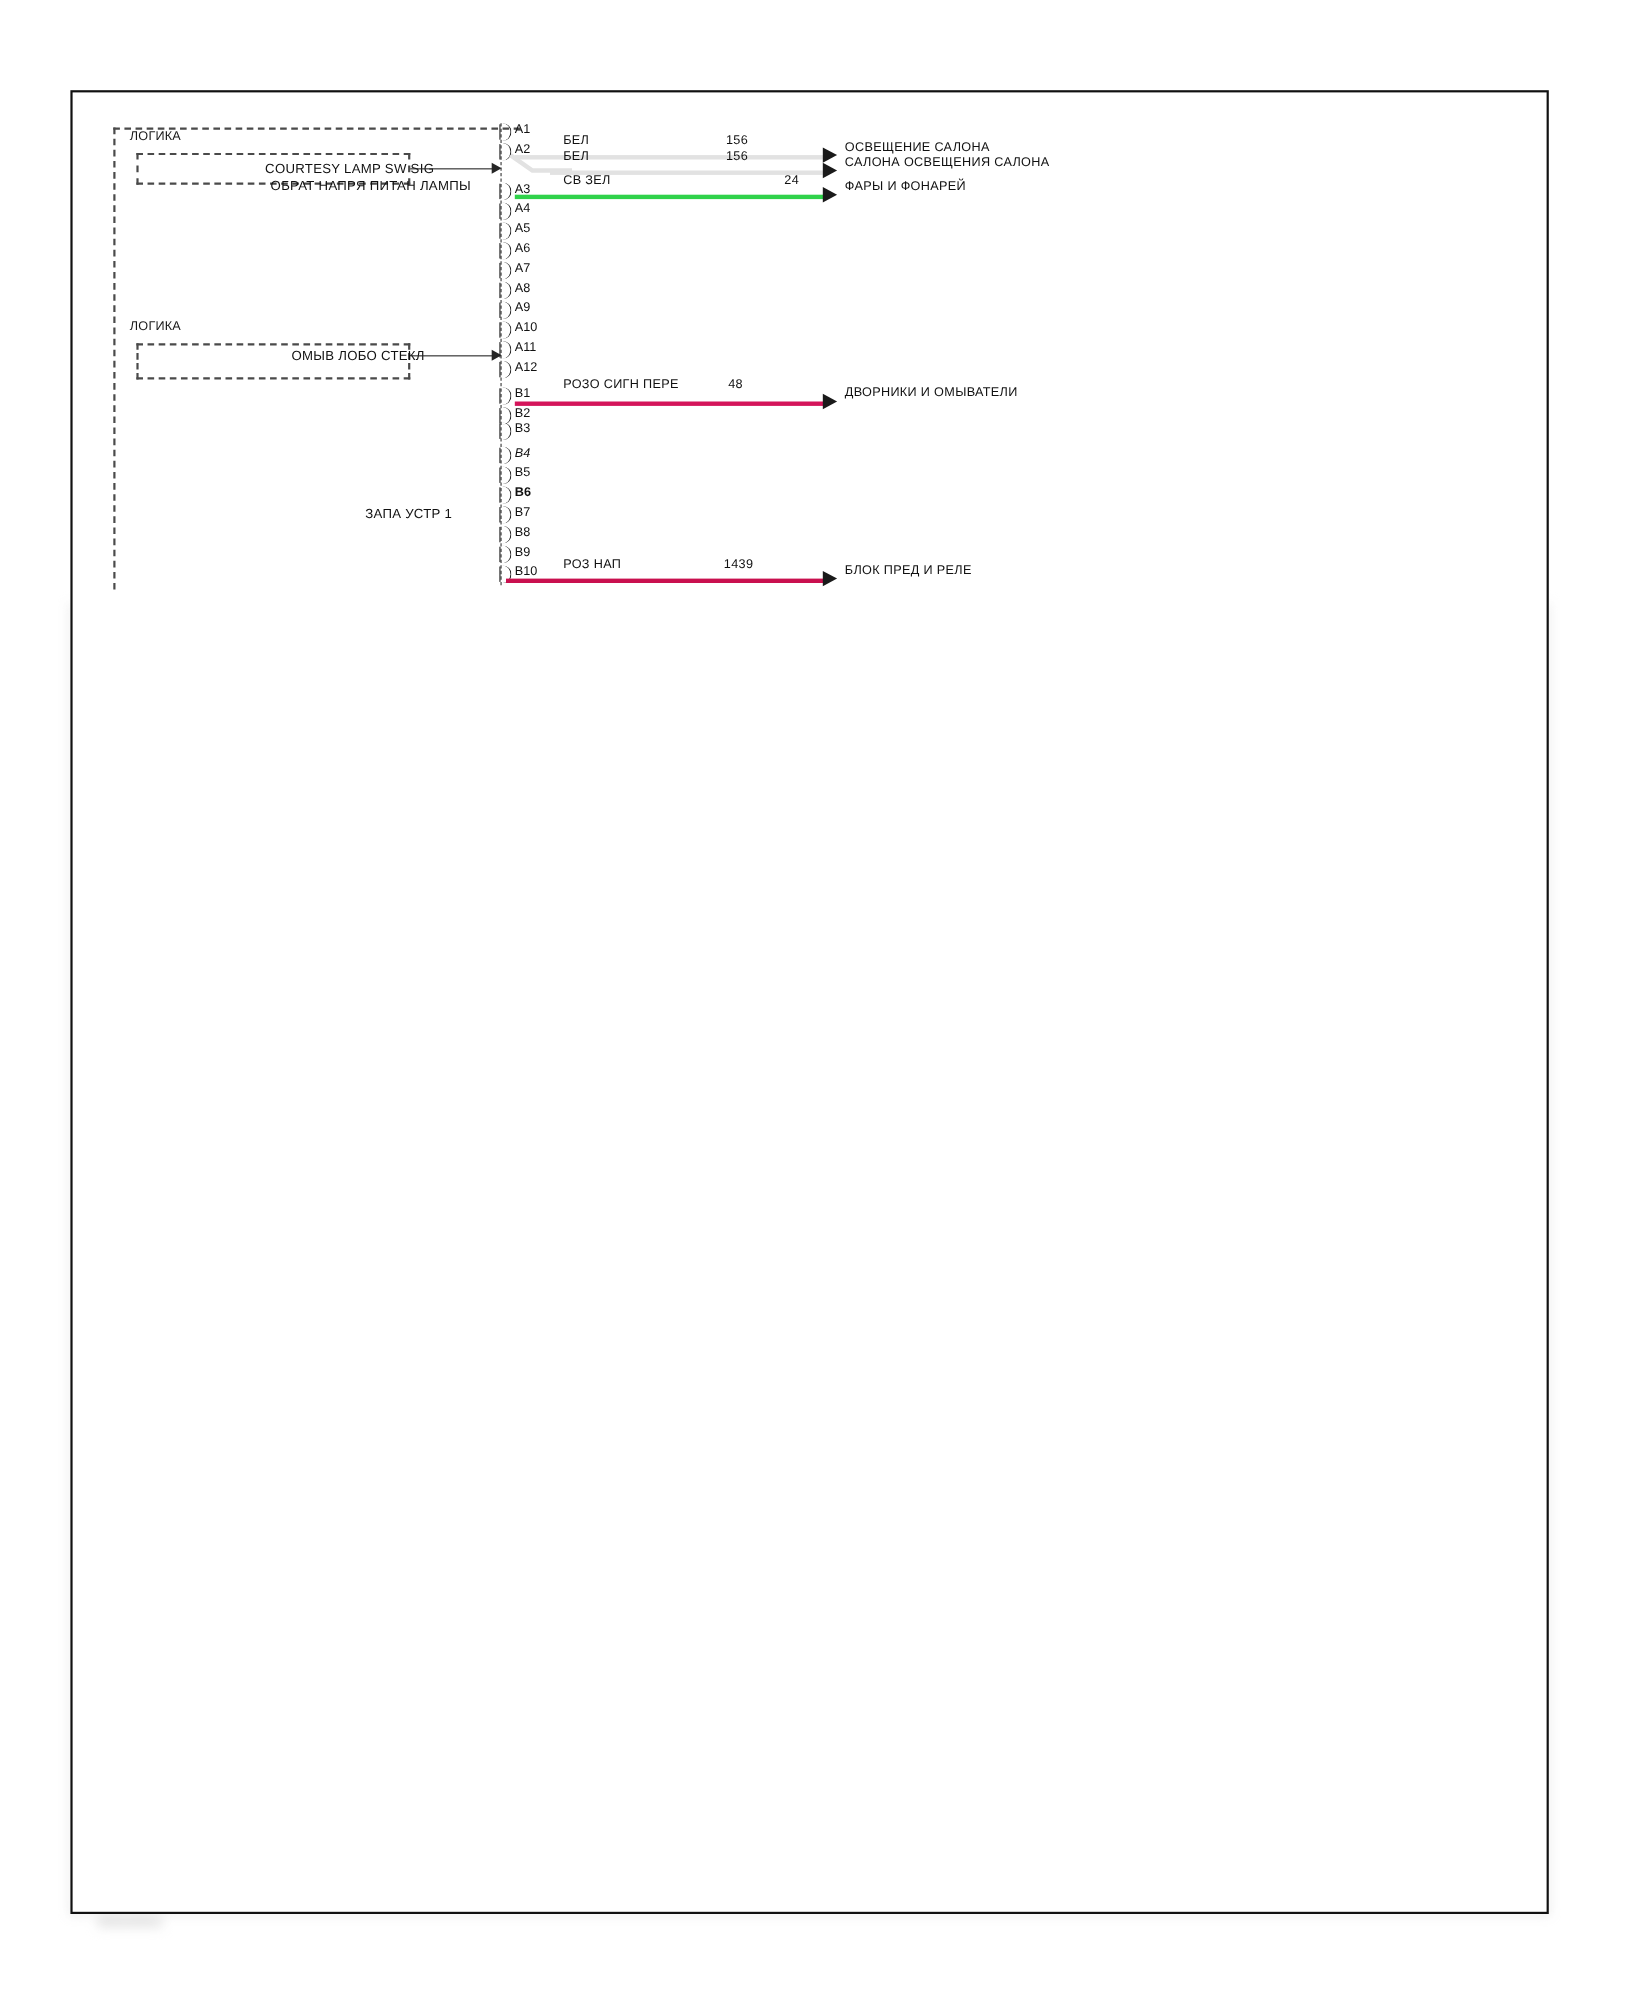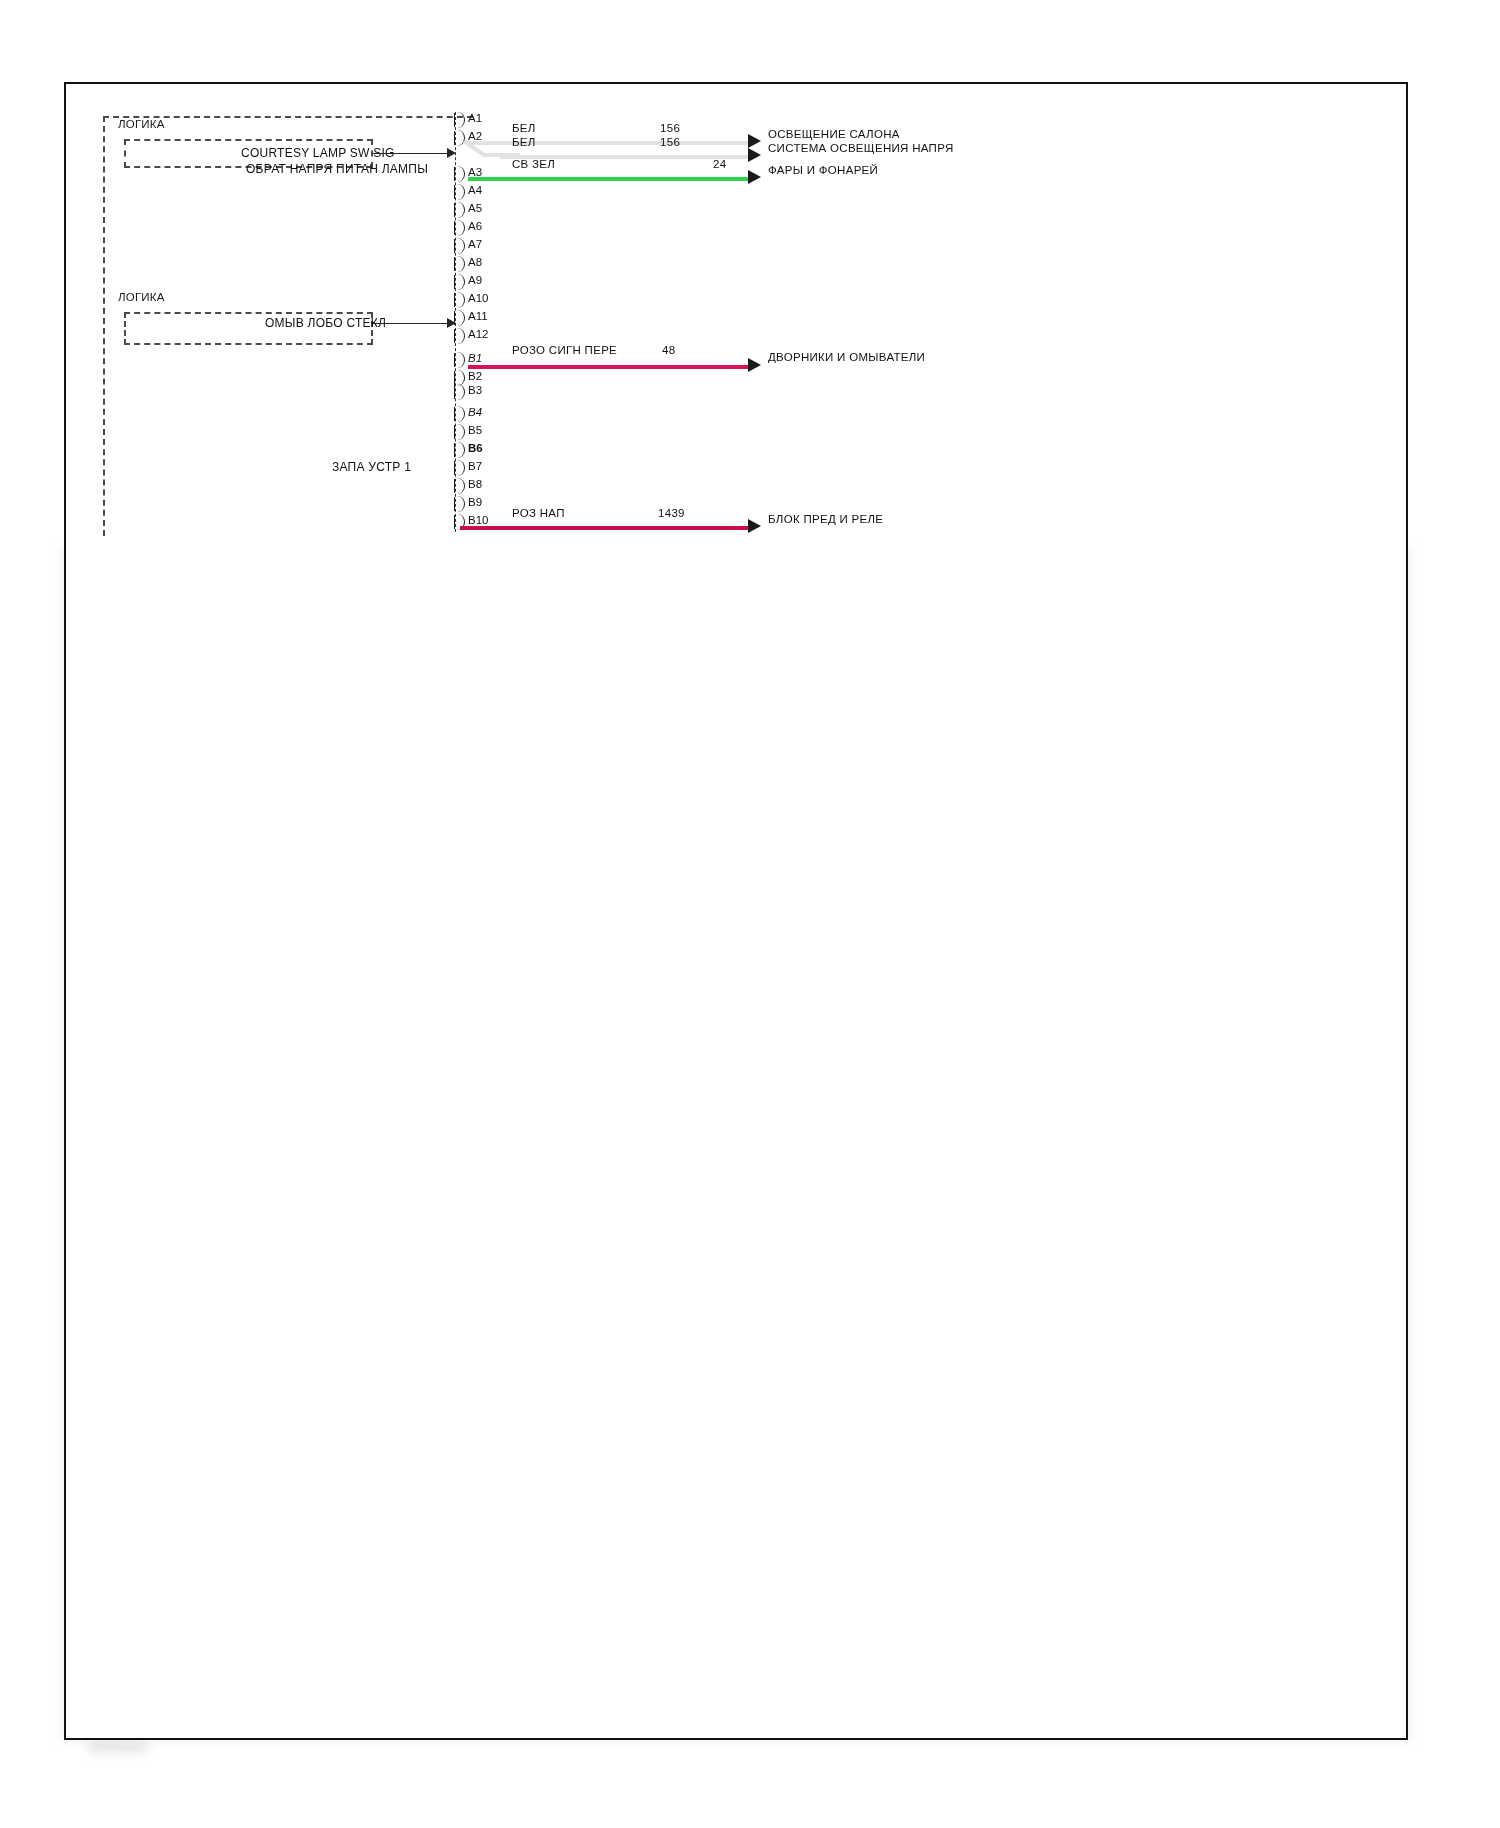--- a/index.html
+++ b/index.html
@@ -414,21 +414,21 @@
         <div class="pin-stub"></div>
           <div class="pin-hook"></div>
         <div class="pin-id">A11</div>
       </div>
       <div class="pin" style="top:216px;">
         <div class="pin-stub"></div>
           <div class="pin-hook"></div>
         <div class="pin-id">A12</div>
       </div>
 
-      <div class="pin" style="top:240px;font-style:italic;">
+      <div class="pin" style="top:240px;">
         <div class="pin-stub"></div>
           <div class="pin-hook"></div>
         <div class="pin-id">B1</div>
       </div>
       <div class="pin" style="top:258px;">
         <div class="pin-stub"></div>
           <div class="pin-hook"></div>
         <div class="pin-id">B2</div>
       </div>
       <div class="pin" style="top:272px;">
@@ -479,21 +479,21 @@
     <div class="dest-arrow" style="left:748px;top:134px;"></div>
     <div class="dest-text" style="left:768px;top:128px;">ОСВЕЩЕНИЕ САЛОНА</div>
 
     <svg class="wire-splice" style="left:462px;top:138px;width:60px;height:24px;" viewBox="0 0 60 24">
       <path d="M2 3 L22 17 L58 17" fill="none" stroke="#e2e2e2" stroke-width="4"></path>
     </svg>
     <div class="wire w-white" style="left:500px;top:155px;width:250px;"></div>
     <div class="wire-color" style="left:512px;top:136px;">БЕЛ</div>
     <div class="wire-num" style="left:660px;top:136px;">156</div>
     <div class="dest-arrow" style="left:748px;top:148px;"></div>
-    <div class="dest-text" style="left:768px;top:142px;">СИСТЕМА ОСВЕЩЕНИЯ НАПРЯ</div>
+    <div class="dest-text" style="left:768px;top:142px;">САЛОНА ОСВЕЩЕНИЯ САЛОНА</div>
 
     <div class="wire w-green" style="left:468px;top:177px;width:282px;"></div>
     <div class="wire-color" style="left:512px;top:158px;">СВ ЗЕЛ</div>
     <div class="wire-num" style="left:665px;top:158px;margin-left:48px;">24</div>
     <div class="dest-arrow" style="left:748px;top:170px;"></div>
     <div class="dest-text" style="left:768px;top:164px;">ФАРЫ И ФОНАРЕЙ</div>
 
     <div class="wire w-pink" style="left:468px;top:365px;width:284px;"></div>
     <div class="wire-color" style="left:512px;top:344px;">РОЗО СИГН ПЕРЕ</div>
     <div class="wire-num" style="left:662px;top:344px;">48</div>

